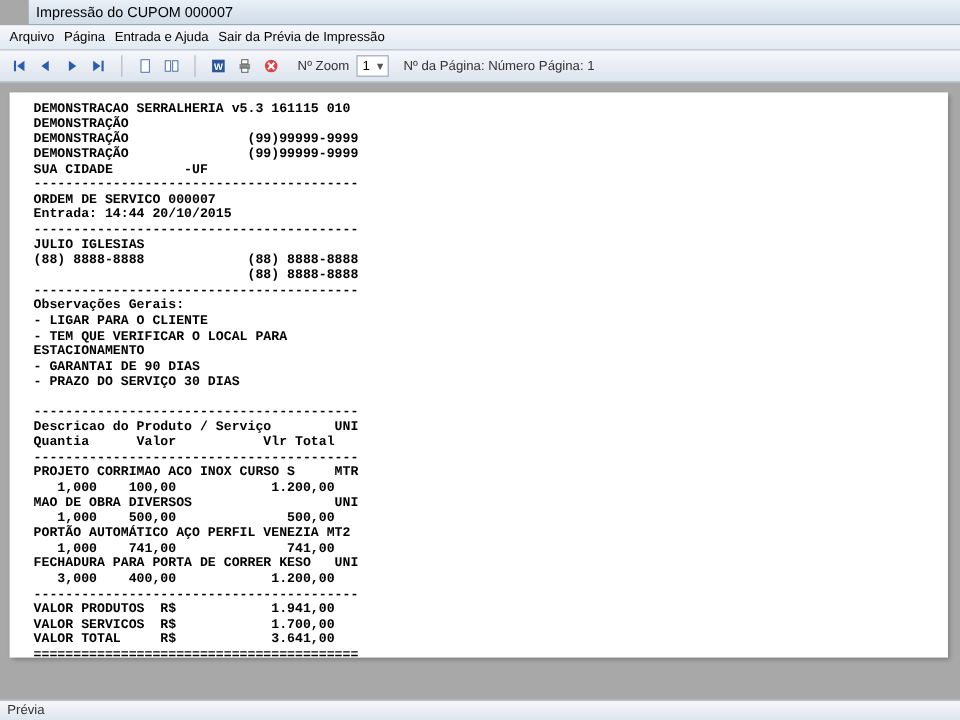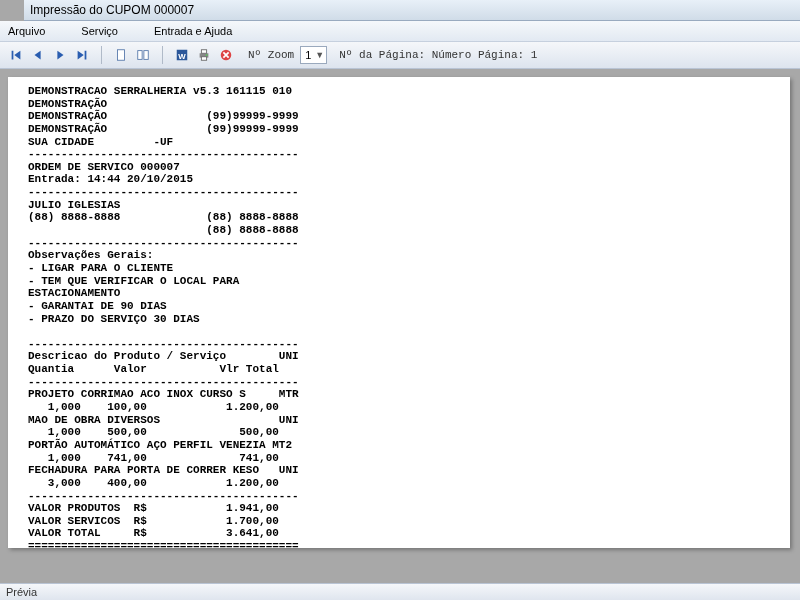--- a/index.html
+++ b/index.html
@@ -19,21 +19,21 @@
       padding: 3px 6px;
       font-size: 12px;
       color: #000;
       margin-left: 24px;
     }
     .menu-bar {
       background: linear-gradient(to bottom, #f5f8fb, #e2e9f2);
       border-bottom: 1px solid #c6d0de;
       padding: 2px 4px;
       display: flex;
-      gap: 28px;
+      gap: 0;
       font-size: 11px;
     }
     .menu-item {
       padding: 2px 4px;
       cursor: default;
     }
     .toolbar {
       background: linear-gradient(to bottom, #f5f7fa, #dde4ee);
       border-bottom: 1px solid #b9c4d4;
       padding: 3px 6px;
@@ -47,21 +47,21 @@
       background: #b0bac8;
       margin: 0 3px;
     }
     .tb-btn {
       width: 20px; height: 20px;
       display: flex; align-items: center; justify-content: center;
       border: 1px solid transparent;
       border-radius: 2px;
       cursor: default;
     }
-    .tb-label { font-size: 11px; color: #333; margin-left: 6px; font-family: Liberation Mono, monospace; }
+    .tb-label { font-size: 11px; color: #333; margin-left: 6px; }
     .zoom-select {
       display: flex; align-items: center;
       border: 1px solid #9aa9bd; background: #fff;
       height: 18px; padding: 0 2px 0 4px;
       font-size: 11px; gap: 4px;
     }
     .chev { font-size: 9px; color: #555; }
     .preview-area {
       flex: 1;
       background: #a8a8a8;
@@ -97,22 +97,23 @@
   </style>
 </head>
 <body>
 
 <div class="title-bar">
   <span>Impressão do CUPOM 000007</span>
 </div>
 
 <div class="menu-bar">
   <div class="menu-item">Arquivo</div>
-  <div class="menu-item">Serviço</div>
+  <div class="menu-item">Página</div>
   <div class="menu-item">Entrada e Ajuda</div>
+  <div class="menu-item">Sair da Prévia de Impressão</div>
 </div>
 
 <div class="toolbar">
   <div class="tb-group">
     <div class="tb-btn">
         <svg class="icon-svg" viewBox="0 0 16 16">
           <path fill="#2a5db0" d="M3 3h2v10H3zM13 3L6 8l7 5z"></path>
         </svg>
       </div>
     <div class="tb-btn">

